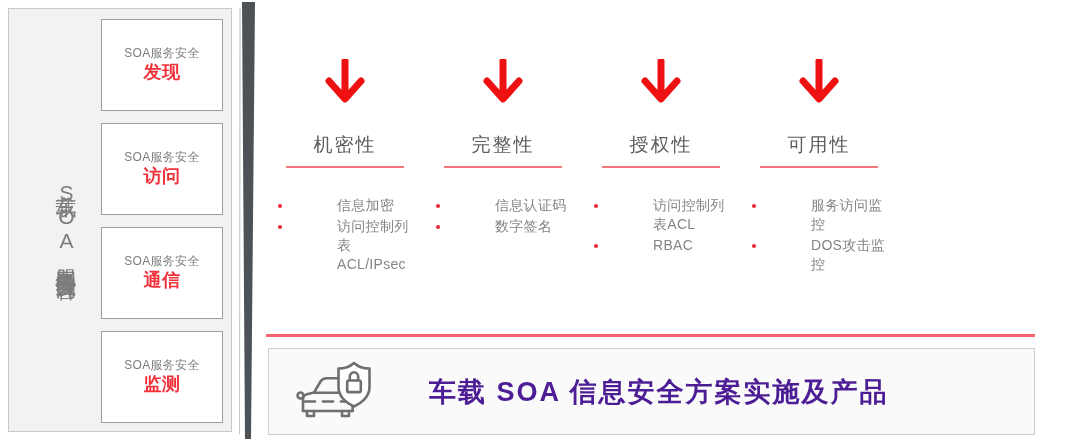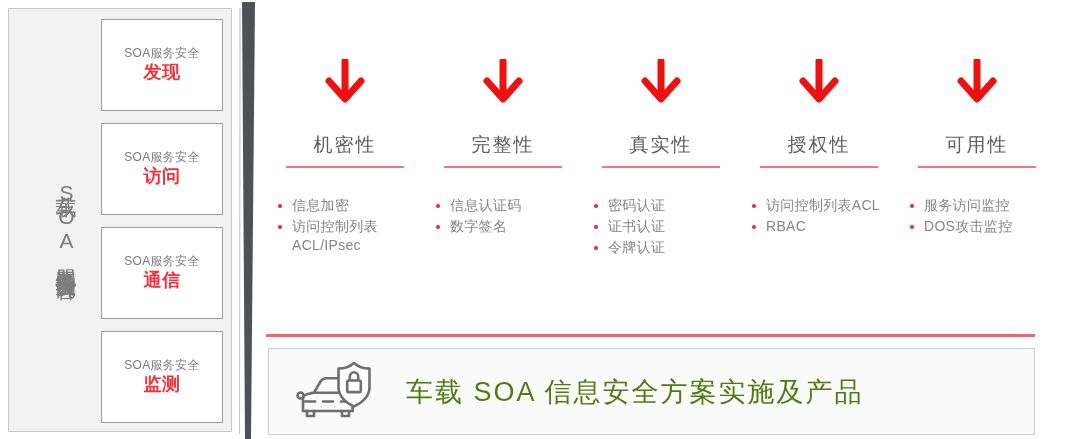--- a/index.html
+++ b/index.html
@@ -136,20 +136,21 @@
   .bullets {
     margin-top: 28px;
     width: 100%;
     padding-left: 8px;
     box-sizing: border-box;
   }
   .bullet-row {
     display: flex;
     align-items: flex-start;
     margin-bottom: 2px;
+    gap: 45px;
   }
   .bullet-dot {
     flex: 0 0 auto;
     width: 14px;
     padding-top: 8px;
   }
   .bullet-dot i {
     display: block;
     width: 3.5px;
     height: 3.5px;
@@ -186,24 +187,24 @@
     display: flex;
     align-items: center;
   }
   #banner-icon {
     margin-left: 24px;
     flex: 0 0 auto;
     width: 86px;
     height: 66px;
   }
   #banner-text {
-    margin-left: 27px;
+    margin-left: 50px;
     font-size: 27px;
-    font-weight: normal;
-    color: #4d7c0f;
+    font-weight: bold;
+    color: #4c1d95;
     letter-spacing: 2px;
     white-space: nowrap;
   }
 </style>
 </head>
 <body>
 
 <div id="left-panel">
   <div id="left-title">车载SOA服务网络安全设计内容</div>
   <div id="left-boxes">
@@ -281,80 +282,51 @@
         </div>
         <div class="bullet-row">
           <span class="bullet-dot">
               <i></i>
             </span>
           <span class="bullet-text">数字签名</span>
         </div>
       </div>
     </div>
 
+
     <div class="col">
       <div class="arrow-wrap">
         <svg width="44" height="46" viewBox="0 0 44 46">
           <path d="M22 2 L22 36 M6 22 L22 40 L38 22" fill="none" stroke="#ee1111" stroke-width="7" stroke-linecap="round" stroke-linejoin="round"></path>
         </svg>
       </div>
-      <div class="col-head">真实性</div>
+      <div class="col-head">授权性</div>
       <div class="head-rule"></div>
       <div class="bullets">
         <div class="bullet-row">
           <span class="bullet-dot">
               <i></i>
             </span>
-          <span class="bullet-text">密码认证</span>
-        </div>
-        <div class="bullet-row">
-          <span class="bullet-dot">
-              <i></i>
-            </span>
-          <span class="bullet-text">证书认证</span>
-        </div>
-        <div class="bullet-row">
-          <span class="bullet-dot">
-              <i></i>
-            </span>
-          <span class="bullet-text">令牌认证</span>
+          <span class="bullet-text">访问控制列表ACL</span>
+        </div>
+        <div class="bullet-row">
+          <span class="bullet-dot">
+              <i></i>
+            </span>
+          <span class="bullet-text">RBAC</span>
         </div>
       </div>
     </div>
 
     <div class="col">
       <div class="arrow-wrap">
         <svg width="44" height="46" viewBox="0 0 44 46">
           <path d="M22 2 L22 36 M6 22 L22 40 L38 22" fill="none" stroke="#ee1111" stroke-width="7" stroke-linecap="round" stroke-linejoin="round"></path>
         </svg>
       </div>
-      <div class="col-head">授权性</div>
-      <div class="head-rule"></div>
-      <div class="bullets">
-        <div class="bullet-row">
-          <span class="bullet-dot">
-              <i></i>
-            </span>
-          <span class="bullet-text">访问控制列表ACL</span>
-        </div>
-        <div class="bullet-row">
-          <span class="bullet-dot">
-              <i></i>
-            </span>
-          <span class="bullet-text">RBAC</span>
-        </div>
-      </div>
-    </div>
-
-    <div class="col">
-      <div class="arrow-wrap">
-        <svg width="44" height="46" viewBox="0 0 44 46">
-          <path d="M22 2 L22 36 M6 22 L22 40 L38 22" fill="none" stroke="#ee1111" stroke-width="7" stroke-linecap="round" stroke-linejoin="round"></path>
-        </svg>
-      </div>
       <div class="col-head">可用性</div>
       <div class="head-rule"></div>
       <div class="bullets">
         <div class="bullet-row">
           <span class="bullet-dot">
               <i></i>
             </span>
           <span class="bullet-text">服务访问监控</span>
         </div>
         <div class="bullet-row">

